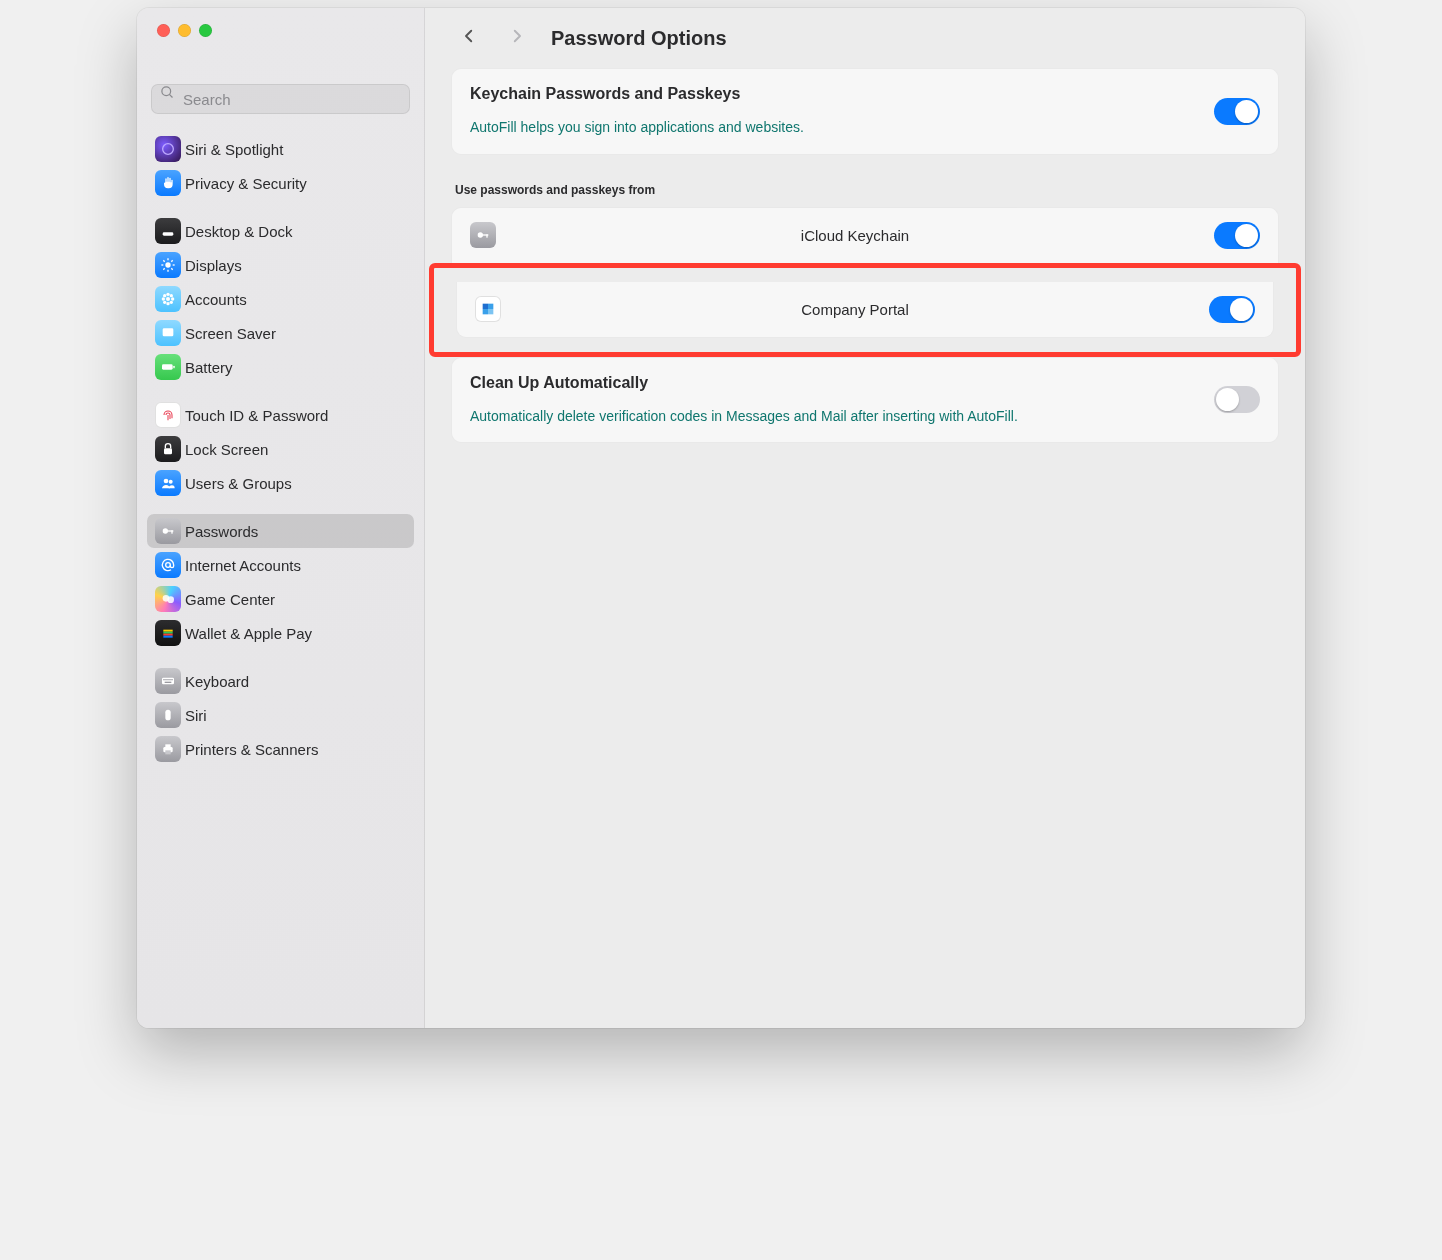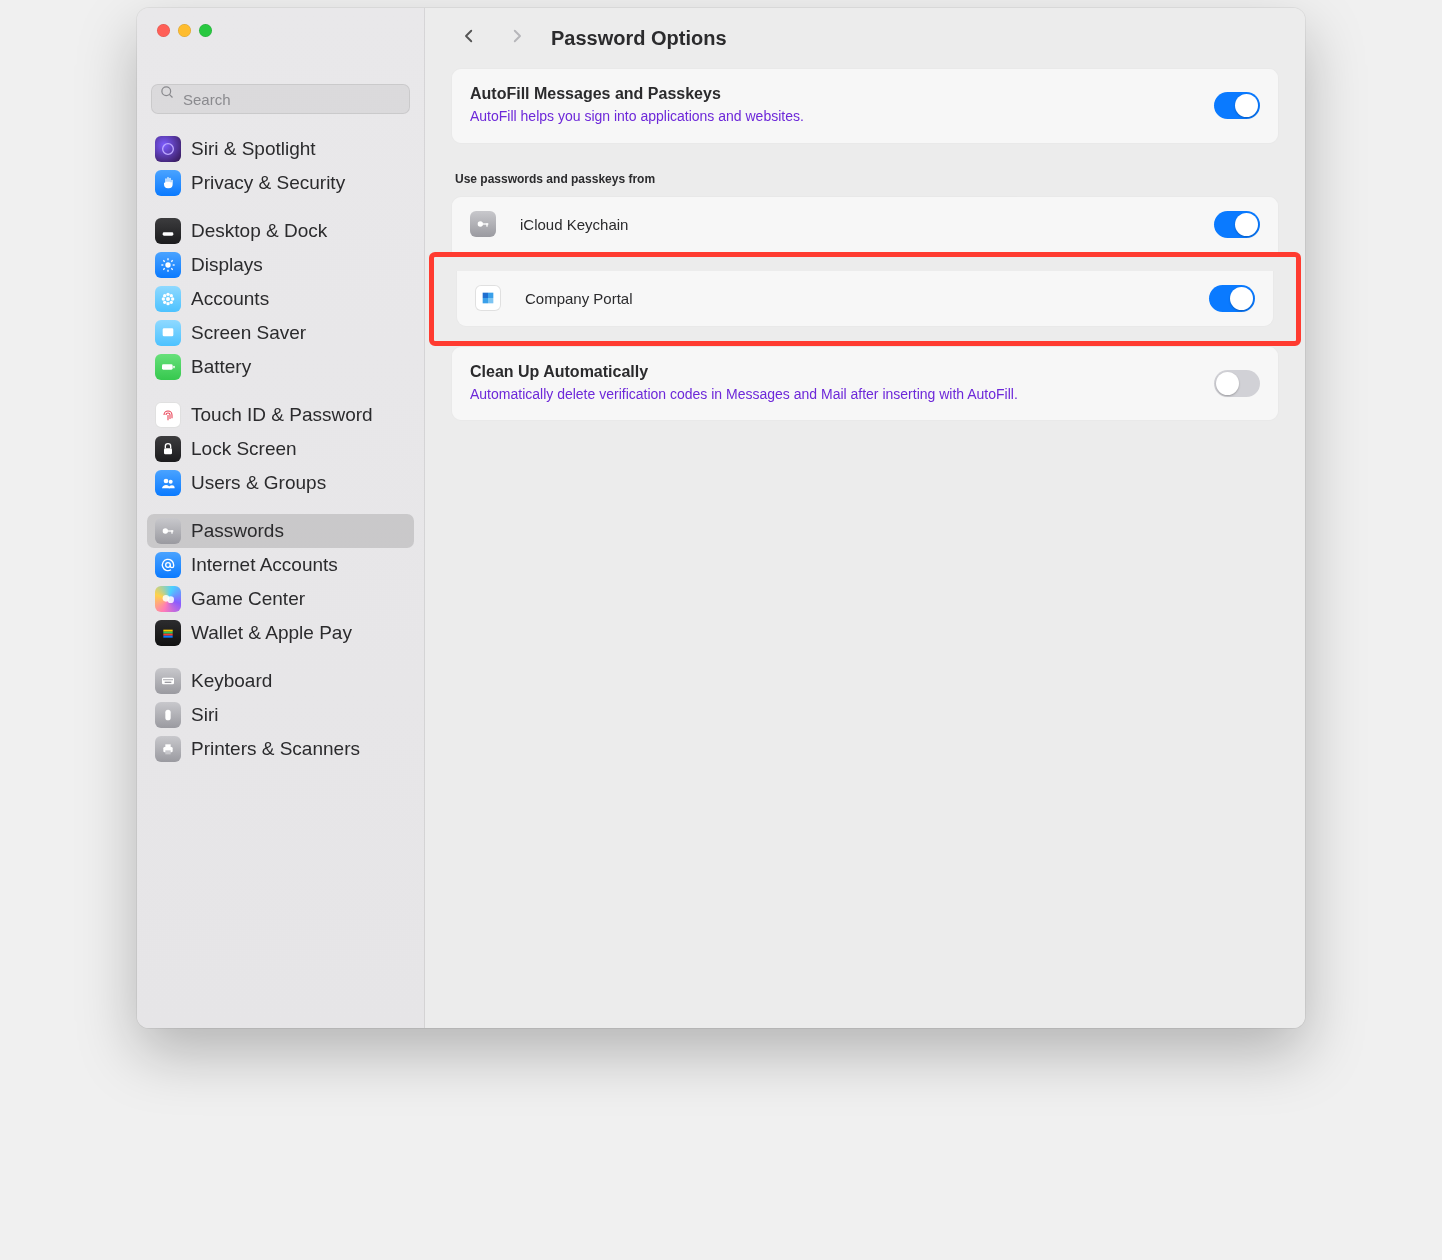--- a/index.html
+++ b/index.html
@@ -67,25 +67,25 @@
   .nav {
     flex: 1;
     overflow-y: auto;
     padding: 0 10px 12px;
   }
   .nav-group { margin-top: 6px; }
   .nav-group + .nav-group { margin-top: 14px; }
   .nav-item {
     display: flex;
     align-items: center;
-    gap: 10px;
+    gap: 4px;
     padding: 4px 8px;
     border-radius: 7px;
     cursor: default;
-    font-size: 19px;
+    font-size: 15px;
     color: #2b2b2d;
     text-align: right;
   }
   .nav-item.selected {
     background: rgba(0,0,0,.13);
   }
   .nav-icon {
     width: 26px;
     height: 26px;
     border-radius: 6px;
@@ -135,28 +135,28 @@
   .card {
     background: rgba(255,255,255,.6);
     border: 1px solid rgba(0,0,0,.06);
     border-radius: 10px;
     padding: 16px 18px;
   }
   .row {
     display:flex; align-items:center; justify-content:space-between; gap:20px;
   }
   .row-title { font-size: 16px; font-weight: 600; color:#2b2b2d; }
-  .row-sub   { font-size: 14px; color:#6d28d9; margin-top: 4px; line-height:1.4; max-width: 560px;}
+  .row-sub   { font-size: 14px; color:#0f766e; margin-top: 15px; line-height:1.4; max-width: 560px;}
   .section-heading {
     font-size: 12px; font-weight: 700; color:#2b2b2d;
     margin: 28px 4px 10px;
   }
 
   .provider-list .prow {
-    display:flex; align-items:center; gap:24px; padding: 14px 18px;
+    display:flex; align-items:center; gap:24px; padding: 14px 18px; text-align: center;
   }
   .provider-list .prow:first-child{ border-top-left-radius:10px; border-top-right-radius:10px; }
   .provider-list .prow:last-child { border-bottom-left-radius:10px; border-bottom-right-radius:10px; }
   .provider-icon {
     width:26px; height:26px; border-radius:6px; display:flex; align-items:center; justify-content:center; flex-shrink:0;
   }
   .provider-label { font-size:15px; color:#2b2b2d; flex:1; }
 
   .highlight-box {
     border: 5px solid #ff3b30;
@@ -433,21 +433,21 @@
             <polyline points="9 5 16 12 9 19"></polyline>
           </svg>
       </div>
       <div class="page-title">Password Options</div>
     </div>
 
     <div class="content">
 
       <div class="card row">
         <div>
-          <div class="row-title">AutoFill Messages and Passkeys</div>
+          <div class="row-title">Keychain Passwords and Passkeys</div>
           <div class="row-sub">AutoFill helps you sign into applications and websites.</div>
         </div>
         <div class="toggle on">
             <div class="knob"></div>
           </div>
       </div>
 
       <div class="section-heading">Use passwords and passkeys from</div>
 
       <div class="provider-list">

